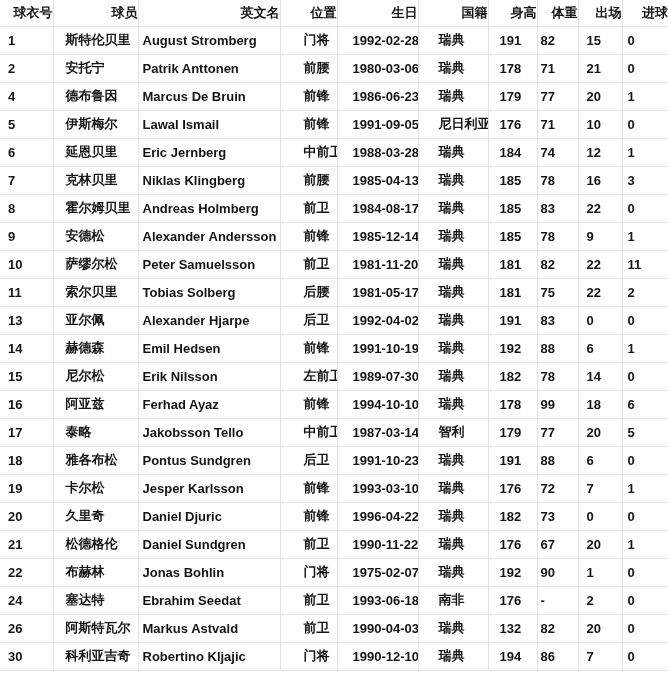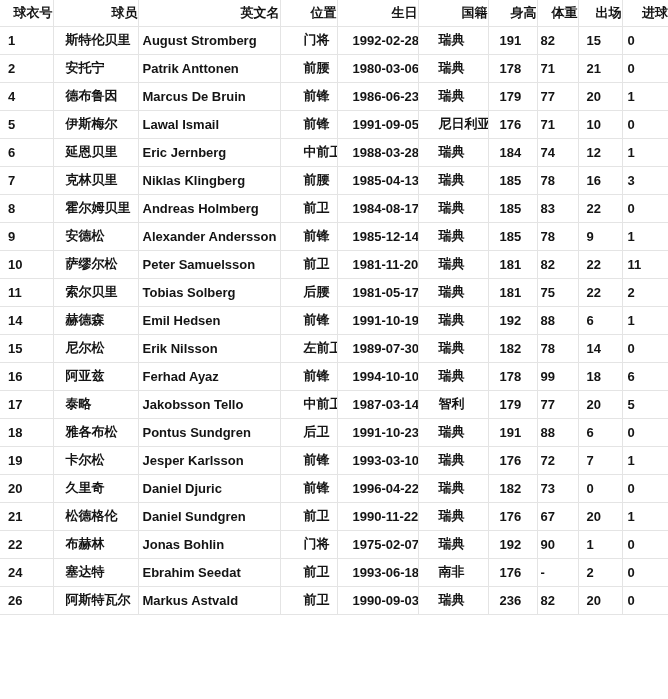--- a/index.html
+++ b/index.html
@@ -194,20 +194,32 @@
         <td>Tobias Solberg</td>
         <td>后腰</td>
         <td>1981-05-17</td>
         <td>瑞典</td>
         <td>181</td>
         <td>75</td>
         <td>22</td>
         <td>2</td>
       </tr>
       <tr>
+        <td>13</td>
+        <td>亚尔佩</td>
+        <td>Alexander Hjarpe</td>
+        <td>后卫</td>
+        <td>1992-04-02</td>
+        <td>瑞典</td>
+        <td>191</td>
+        <td>83</td>
+        <td>0</td>
+        <td>0</td>
+      </tr>
+      <tr>
         <td>14</td>
         <td>赫德森</td>
         <td>Emil Hedsen</td>
         <td>前锋</td>
         <td>1991-10-19</td>
         <td>瑞典</td>
         <td>192</td>
         <td>88</td>
         <td>6</td>
         <td>1</td>
@@ -318,21 +330,33 @@
         <td>176</td>
         <td>-</td>
         <td>2</td>
         <td>0</td>
       </tr>
       <tr>
         <td>26</td>
         <td>阿斯特瓦尔</td>
         <td>Markus Astvald</td>
         <td>前卫</td>
-        <td>1990-09-03</td>
-        <td>瑞典</td>
-        <td>236</td>
+        <td>1990-04-03</td>
+        <td>瑞典</td>
+        <td>132</td>
         <td>82</td>
         <td>20</td>
+        <td>0</td>
+      </tr>
+      <tr>
+        <td>30</td>
+        <td>科利亚吉奇</td>
+        <td>Robertino Kljajic</td>
+        <td>门将</td>
+        <td>1990-12-10</td>
+        <td>瑞典</td>
+        <td>194</td>
+        <td>86</td>
+        <td>7</td>
         <td>0</td>
       </tr>
     </tbody>
 </table>
 
 </body></html>

